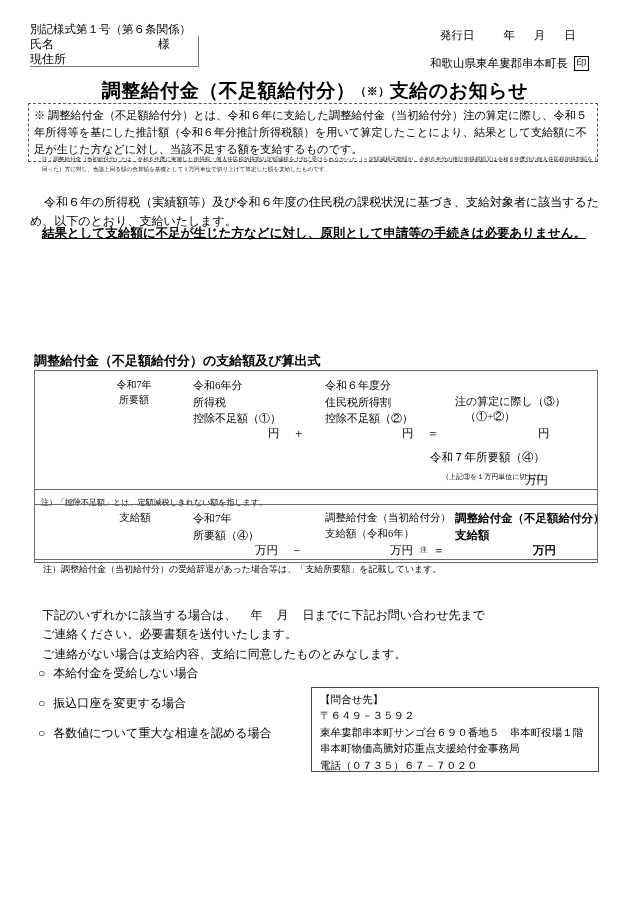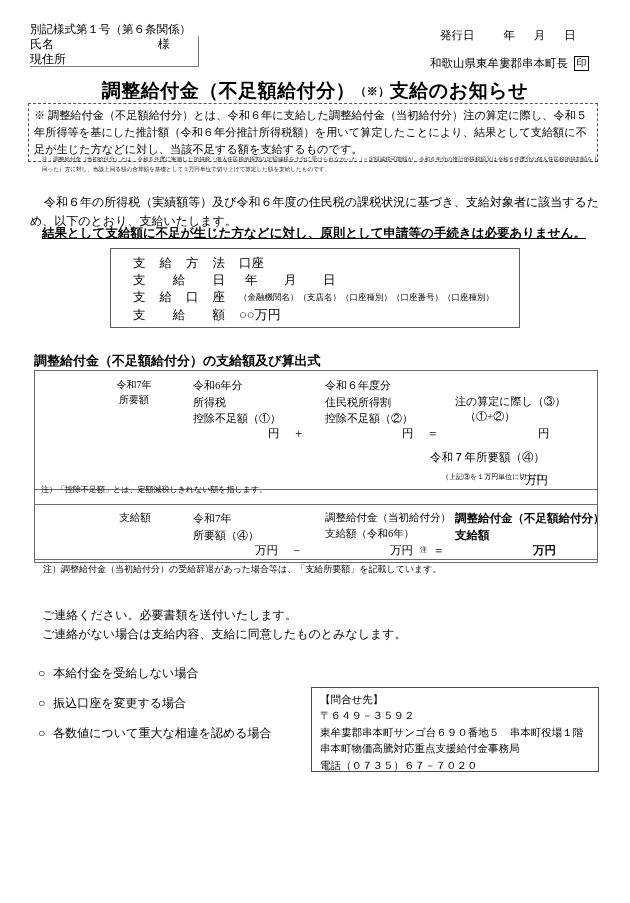--- a/index.html
+++ b/index.html
@@ -184,21 +184,21 @@
   #c1-yen-1 { position: absolute; left: 233px; }
   #c1-plus  { position: absolute; left: 258px; }
   #c1-yen-2 { position: absolute; left: 367px; }
   #c1-eq    { position: absolute; left: 392px; }
   #c1-yen-3 { position: absolute; left: 503px; }
 
   #c1-req-title { left: 395px; top: 78px; font-size: 11.5px; }
   #c1-req-note  { left: 407px; top: 101px; font-size: 7px; }
   #c1-req-unit  { left: 490px; top: 101px; font-size: 11.5px; }
 
-  #calc-note-1 { left: 6px; top: 113px; font-size: 8px; }
+  #calc-note-1 { left: 6px; top: 126px; font-size: 8px; }
 
   
   #c2-col0 { left: 70px; top: 139px; width: 60px; text-align: center; font-size: 10.5px; }
   #c2-col1 { left: 158px; top: 139px; }
   #c2-col2 { left: 290px; top: 139px; font-size: 10.5px; }
   #c2-col3 { left: 420px; top: 139px; font-weight: bold; font-size: 11.5px; }
 
   #c2-eq-row { position: absolute; top: 172px; left: 0; width: 100%; height: 16px; font-size: 11.5px; }
   #c2-yen-1 { position: absolute; left: 220px; }
   #c2-minus { position: absolute; left: 256px; }
@@ -270,34 +270,20 @@
 
   <div class="abs" id="explanation-box">
     <span>※ 調整給付金（不足額給付分）とは、令和６年に支給した調整給付金（当初給付分）注の算定に際し、令和５年所得等を基にした推計額（令和６年分推計所得税額）を用いて算定したことにより、結果として支給額に不足が生じた方などに対し、当該不足する額を支給するものです。</span>
   </div>
 
   <div class="abs" id="header-footnote">注：調整給付金（当初給付分）とは、令和６年度に実施した所得税・個人住民税所得割の定額減税を十分に受けられなかった（＝定額減税可能額が、令和６年分の推計所得税額又は令和６年度分の個人住民税所得割額を上回った）方に対し、当該上回る額の合算額を基礎として１万円単位で切り上げて算定した額を支給したものです。</div>
 
   <div class="abs" id="intro-1">令和６年の所得税（実績額等）及び令和６年度の住民税の課税状況に基づき、支給対象者に該当するため、以下のとおり、支給いたします。</div>
   <div class="abs nowrap" id="intro-2">結果として支給額に不足が生じた方などに対し、原則として申請等の手続きは必要ありません。</div>
 
-  <div class="abs" id="payment-box">
-    <div class="pay-row" id="pay-row-0">
-      <span class="pay-label">支給方法</span><span class="pay-val">口座</span>
-    </div>
-    <div class="pay-row" id="pay-row-1">
-      <span class="pay-label">支給日</span><span id="pay-date-val">年　月　日</span>
-    </div>
-    <div class="pay-row" id="pay-row-2">
-      <span class="pay-label">支給口座</span><span id="pay-account-val">（金融機関名）（支店名）（口座種別）（口座番号）（口座種別）</span>
-    </div>
-    <div class="pay-row" id="pay-row-3">
-      <span class="pay-label">支給額</span><span id="pay-amount-val">○○万円</span>
-    </div>
-  </div>
 
   <div class="abs nowrap" id="calc-heading">調整給付金（不足額給付分）の支給額及び算出式</div>
 
   <div class="abs" id="calc-table">
 
     <div class="calc-cell nowrap" id="c1-col0">
       <div>令和7年</div>
       <div>所要額</div>
     </div>
 
@@ -356,20 +342,21 @@
       <span id="c2-sup">注</span>
       <span id="c2-eq">＝</span>
       <span id="c2-yen-3">万円</span>
     </div>
 
     <div class="calc-divider" id="calc-divider-3"></div>
     <div class="calc-cell nowrap" id="calc-note-2">注）調整給付金（当初給付分）の受給辞退があった場合等は、「支給所要額」を記載しています。</div>
   </div>
 
   <div class="abs" id="closing-para">
+    <div class="nowrap"><span>下記のいずれかに該当する場合は、</span><span id="closing-blank-y">年</span><span id="closing-blank-m">月</span><span id="closing-blank-d">日までに下記お問い合わせ先まで</span></div>
     <div class="nowrap">ご連絡ください。必要書類を送付いたします。</div>
     <div class="nowrap">ご連絡がない場合は支給内容、支給に同意したものとみなします。</div>
   </div>
 
   <div class="abs" id="case-list">
     <div class="case-item"><span class="case-circle">○</span><span>本給付金を受給しない場合</span></div>
     <div class="case-item"><span class="case-circle">○</span><span>振込口座を変更する場合</span></div>
     <div class="case-item"><span class="case-circle">○</span><span>各数値について重大な相違を認める場合</span></div>
   </div>
 

